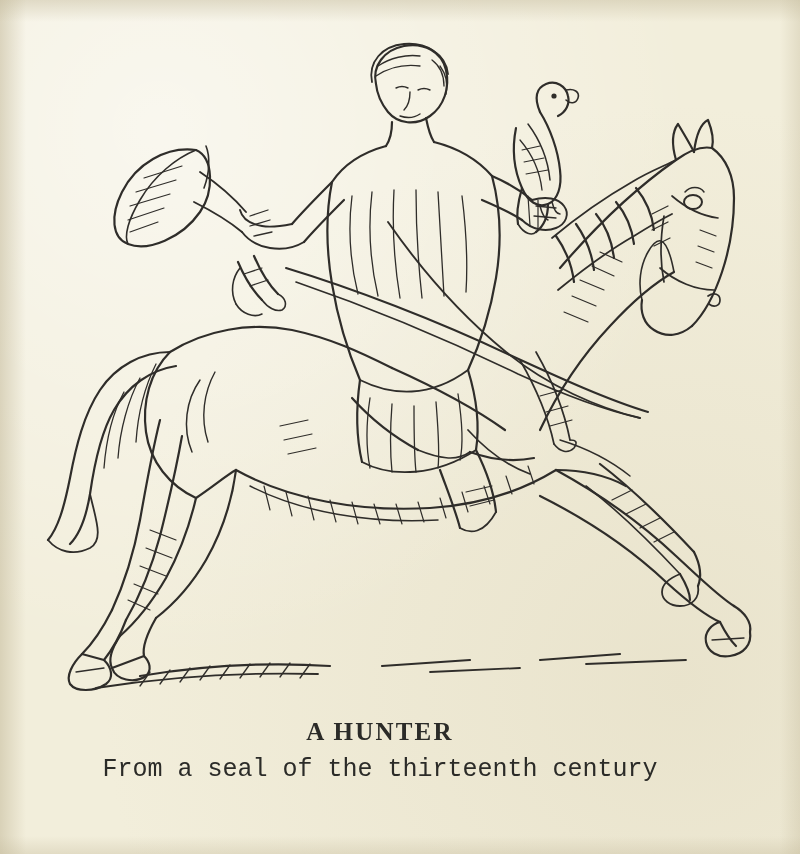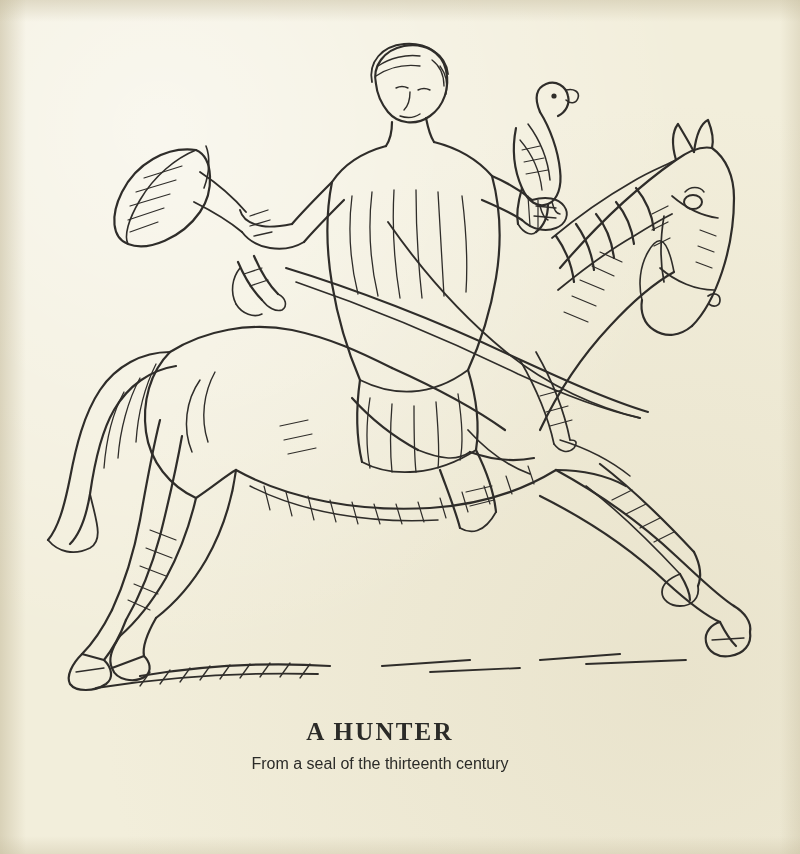--- a/index.html
+++ b/index.html
@@ -39,24 +39,24 @@
     text-align: center;
   }
   .cap-title {
     font-size: 25px;
     letter-spacing: 2.2px;
     font-weight: bold;
     margin: 0 0 8px 0;
     font-family: "Liberation Serif", serif;
   }
   .cap-line {
-    font-size: 16px;
+    font-size: 25px;
     line-height: 1.28;
     margin: 0;
-    font-family: Liberation Sans, sans-serif;
+    font-family: Liberation Mono, monospace;
   }
   .edge-shade {
     position: absolute;
     pointer-events: none;
   }
   .edge-left {
     left: 0; top: 0; width: 26px; height: 854px;
     background: linear-gradient(to right, rgba(196,186,155,0.55), rgba(196,186,155,0));
   }
   .edge-top {

